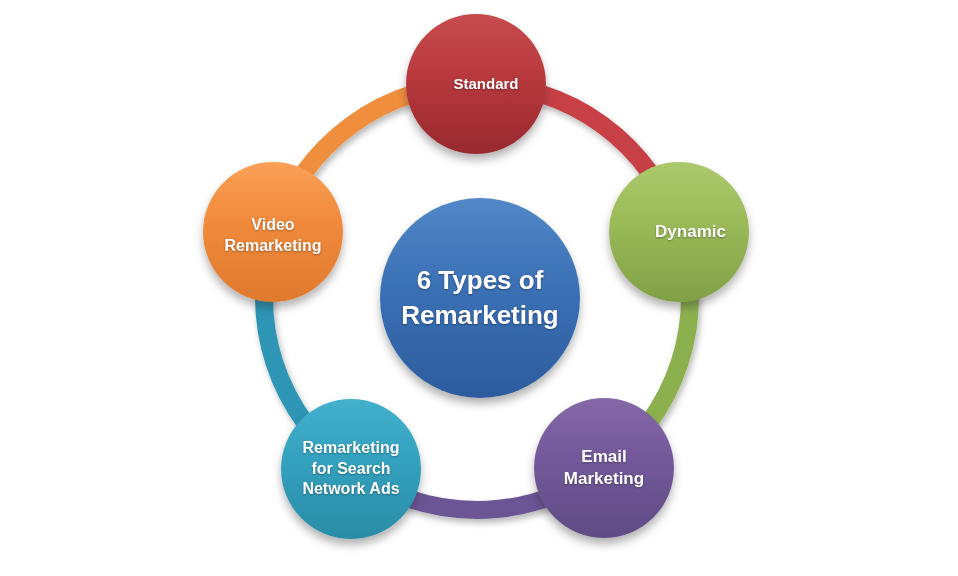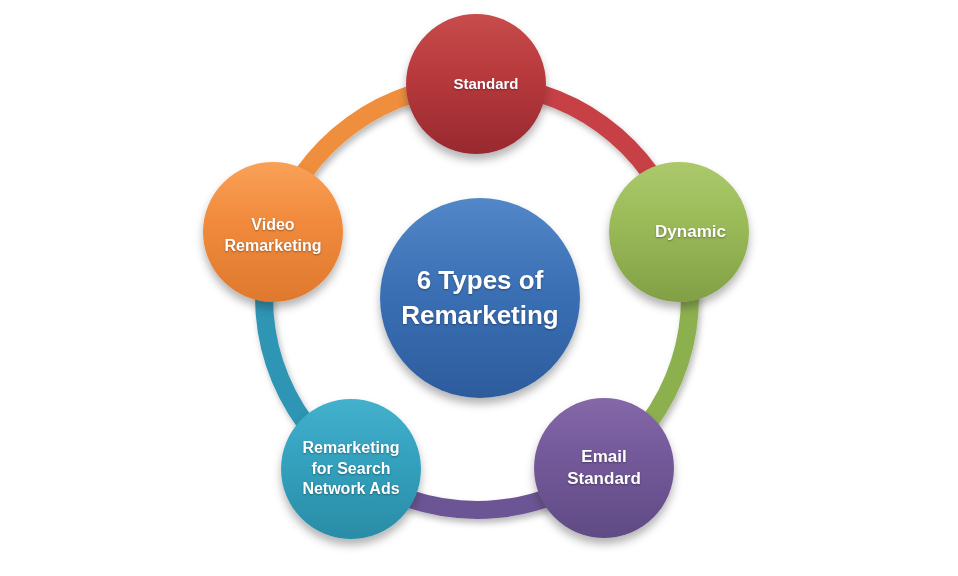--- a/index.html
+++ b/index.html
@@ -105,21 +105,21 @@
   <div class="node standard">
     <span class="node-label">Standard</span>
   </div>
 
   <div class="node dynamic">
     <span class="node-label">Dynamic</span>
   </div>
 
   <div class="node email">
     <span class="node-label">Email
-Standard</span>
+Marketing</span>
   </div>
 
   <div class="node search">
     <span class="node-label">Remarketing
 for Search
 Network Ads</span>
   </div>
 
   <div class="node video">
     <span class="node-label">Video

